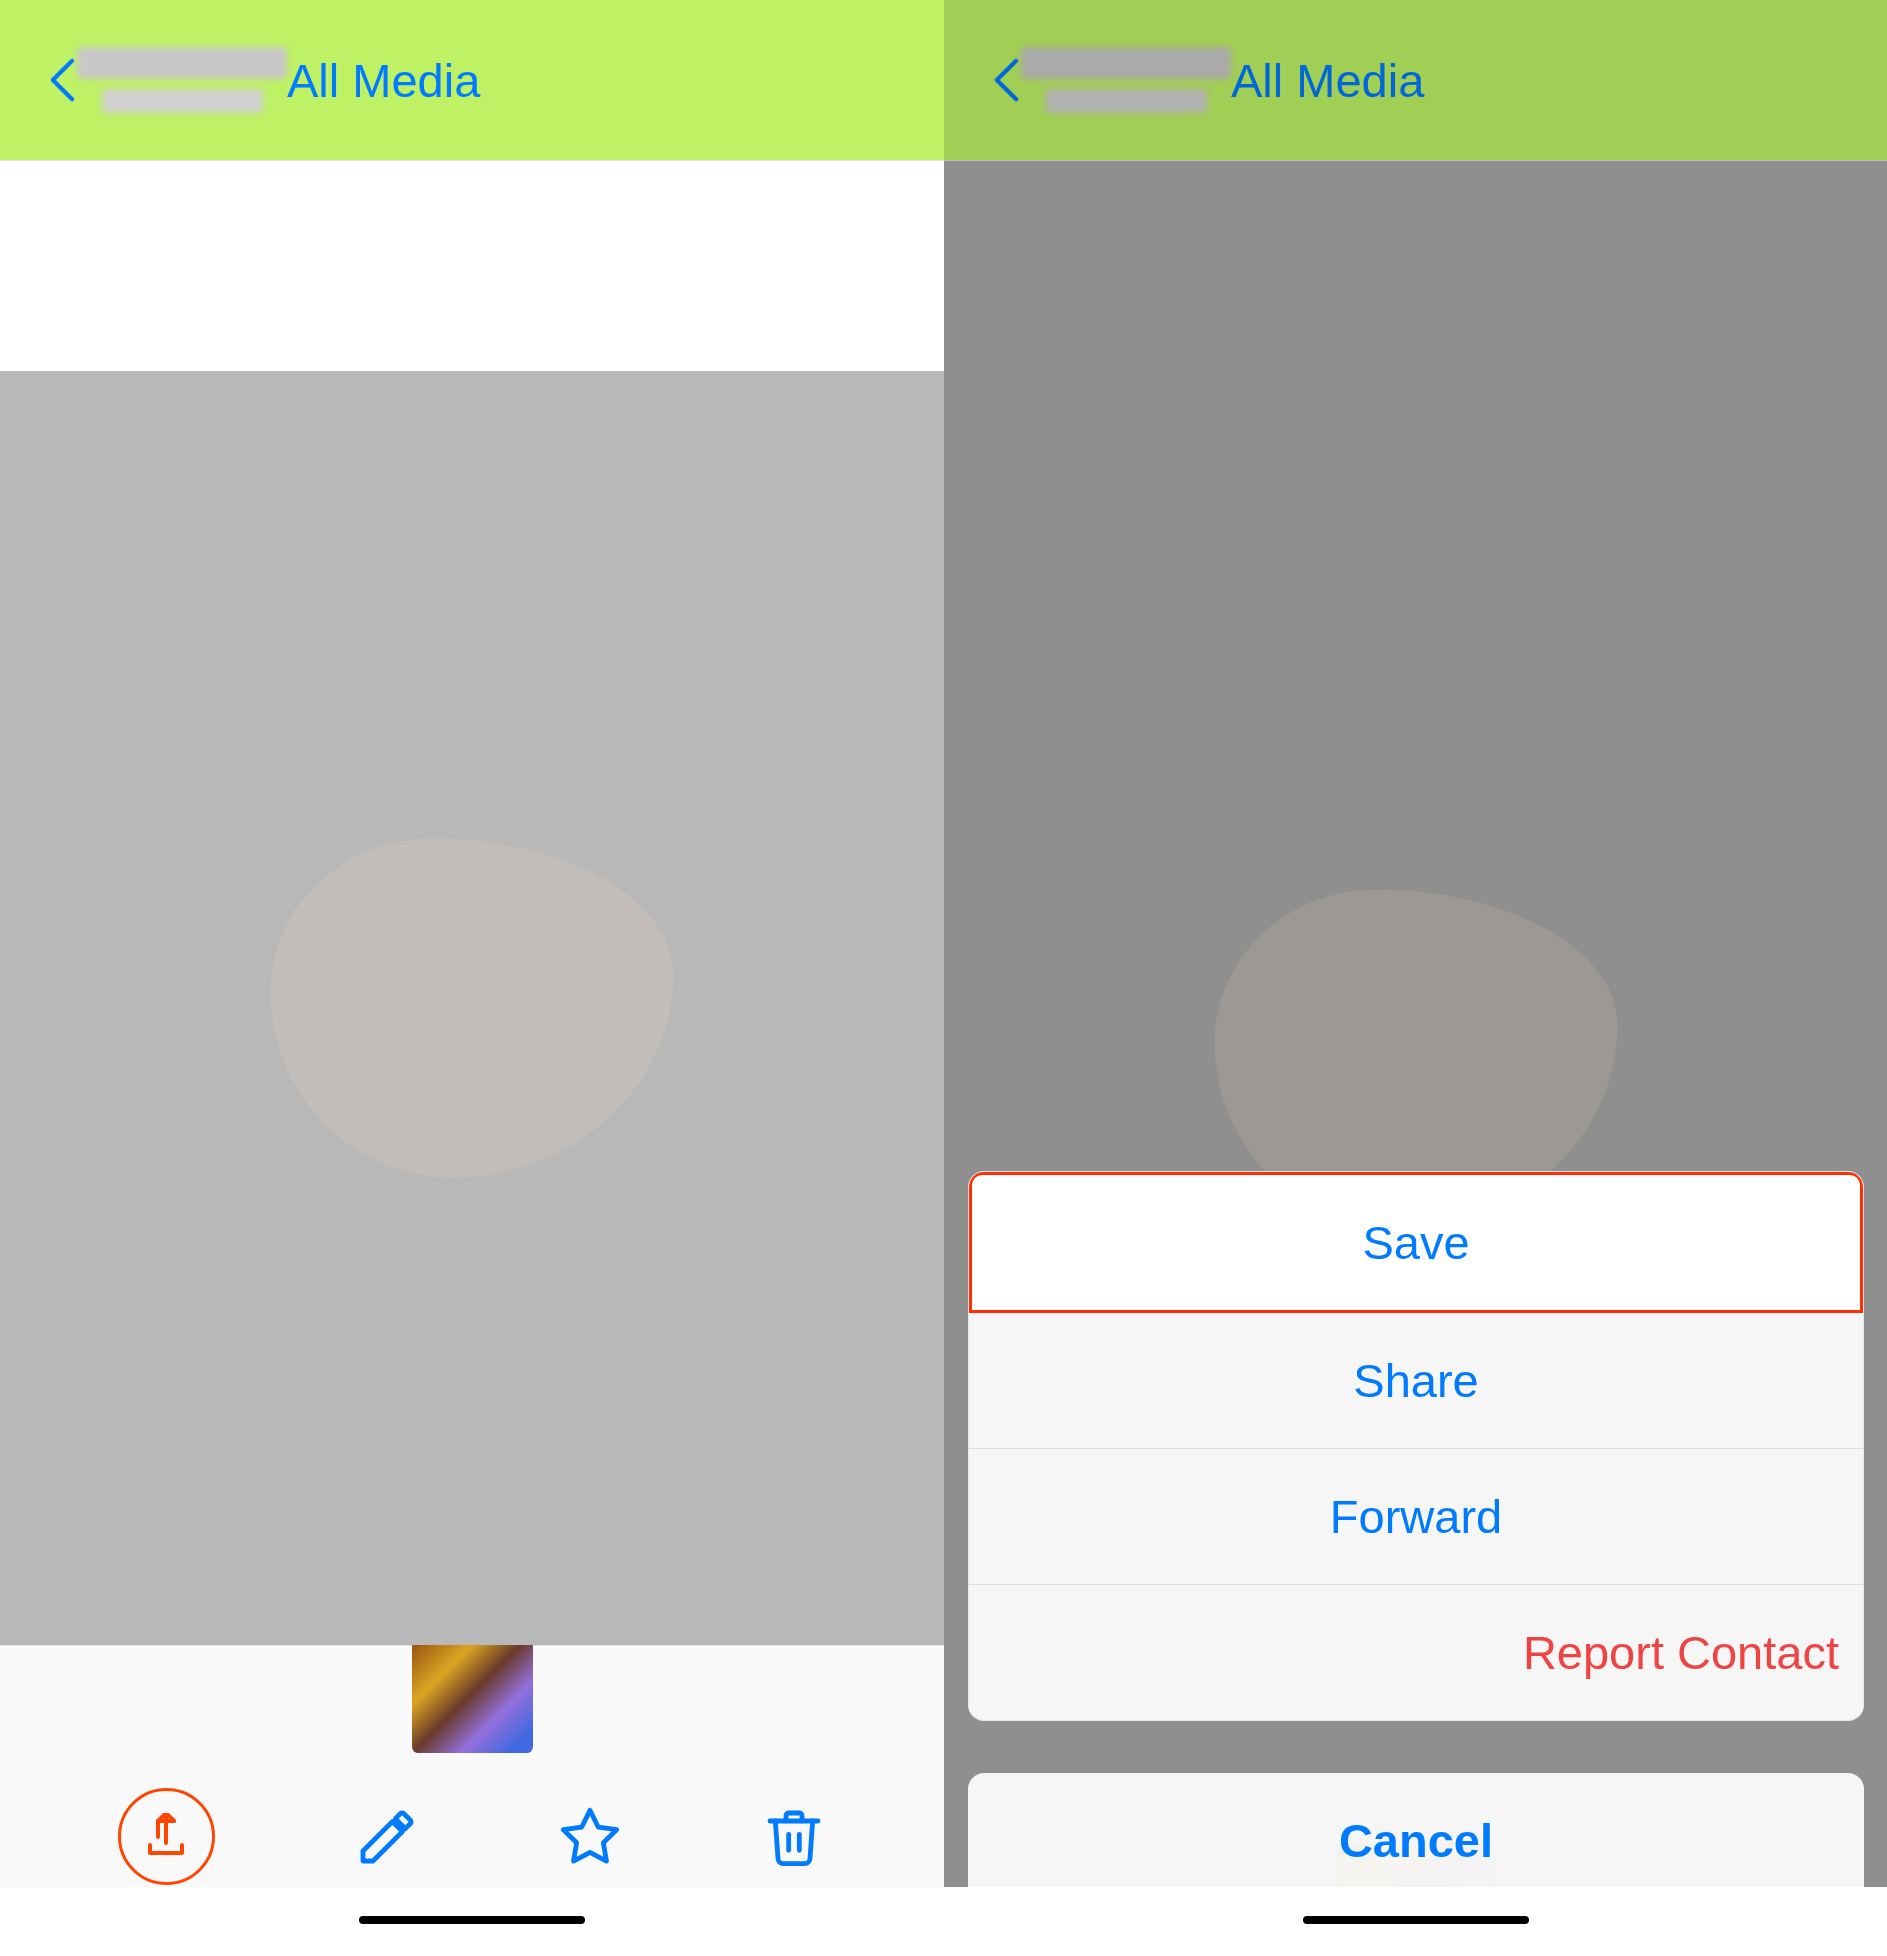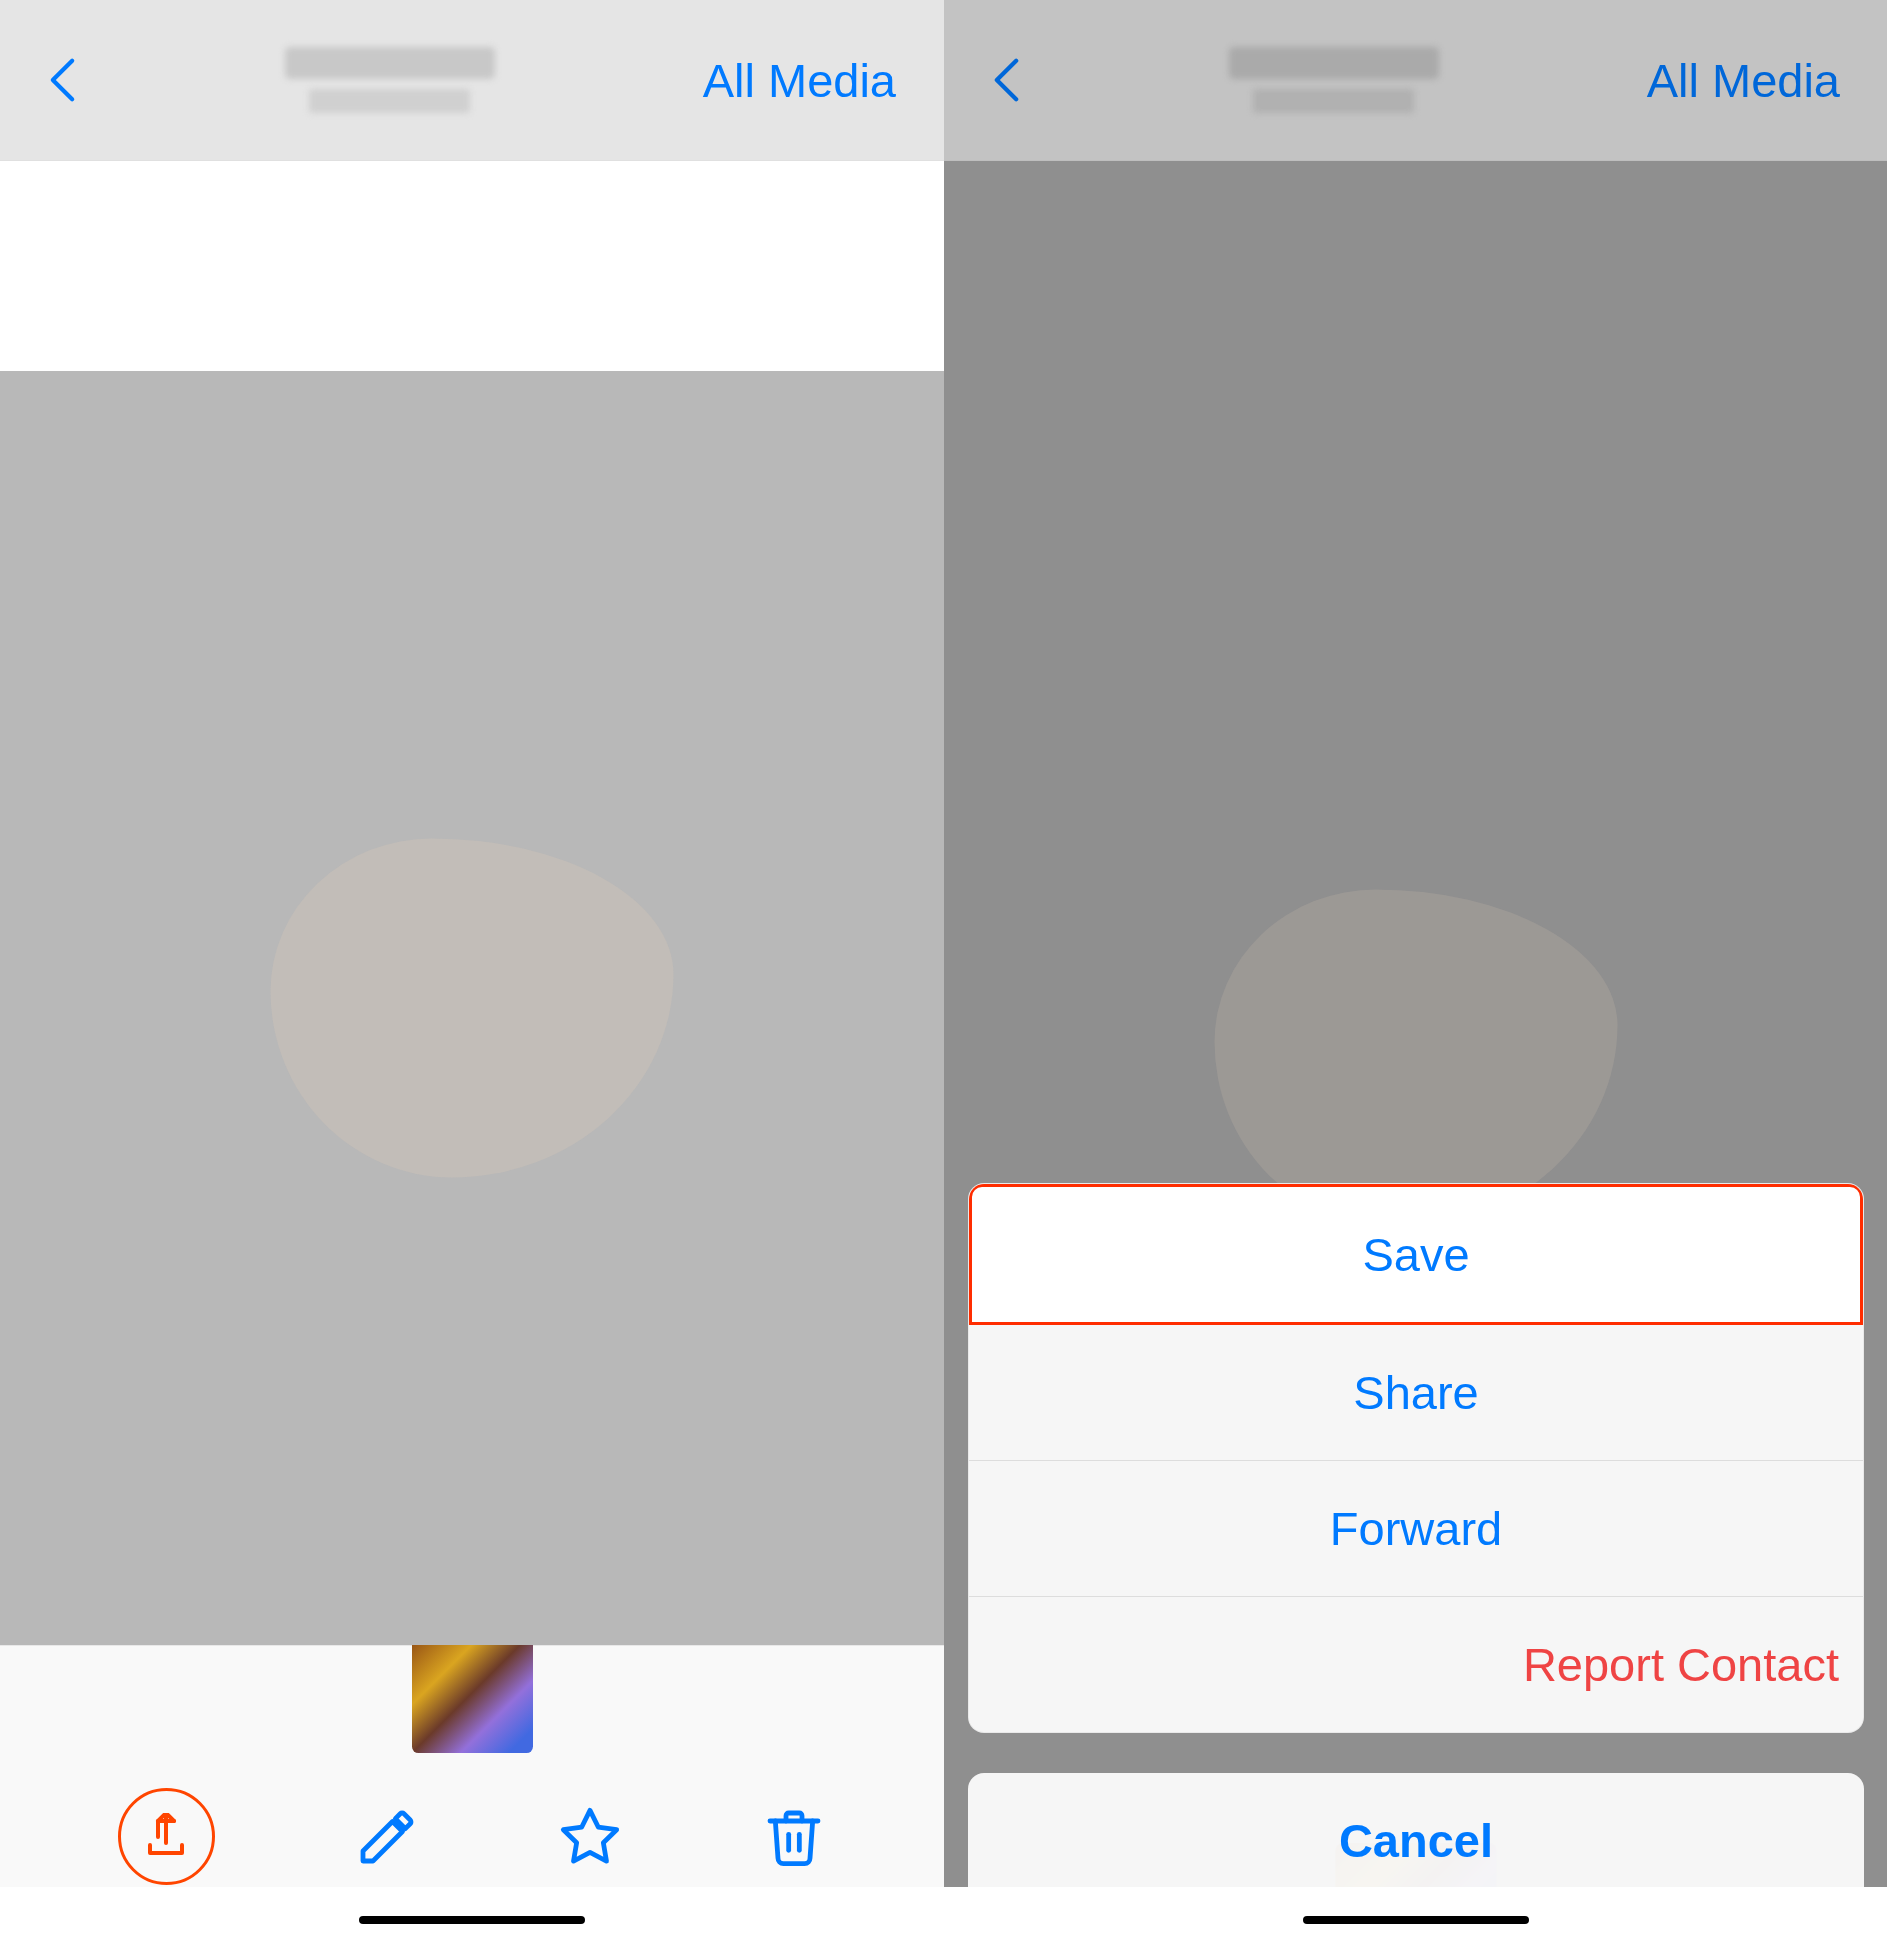--- a/index.html
+++ b/index.html
@@ -30,24 +30,23 @@
       display: flex;
       flex-direction: column;
       background: #fff;
       position: relative;
     }
 
     
     .nav-bar {
       width: 100%;
       height: 161px;
-      background: #e5e5e5;
-      display: flex;
-      align-items: center;
-      justify-content: space-between;
+      background: #bef264;
+      display: flex;
+      align-items: center;
       padding: 0 48px;
       border-bottom: 0.8px solid #e0e0e0;
       flex-shrink: 0;
     }
 
     .nav-back {
       display: flex;
       align-items: center;
       color: #007AFF;
       font-size: 48px;
@@ -205,21 +204,21 @@
       flex-direction: column;
       justify-content: flex-end;
       padding: 0 24px 48px 24px;
       z-index: 100;
     }
 
     .action-sheet {
       background: transparent;
       display: flex;
       flex-direction: column;
-      gap: 20px;
+      gap: 32px;
     }
 
     .action-sheet-group {
       background: rgba(249, 249, 249, 0.97);
       border-radius: 16px;
       overflow: hidden;
       border: 1.6px solid rgba(0,0,0,0.05);
     }
 
     .action-item {

